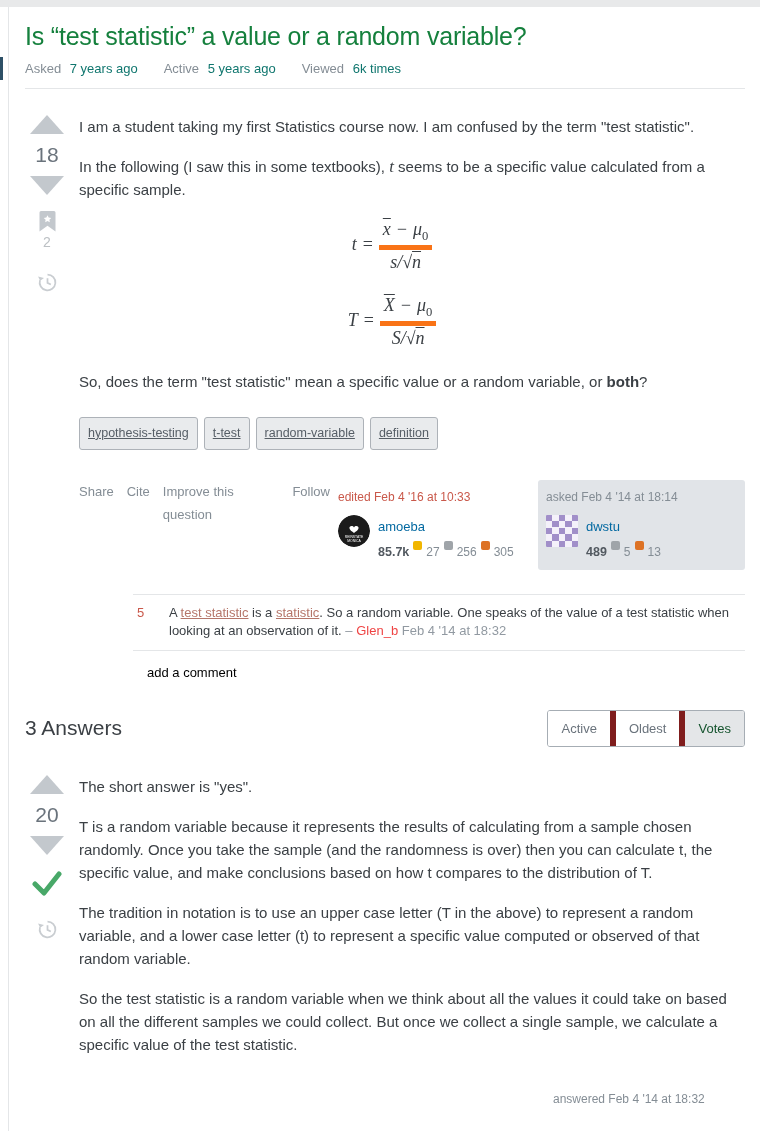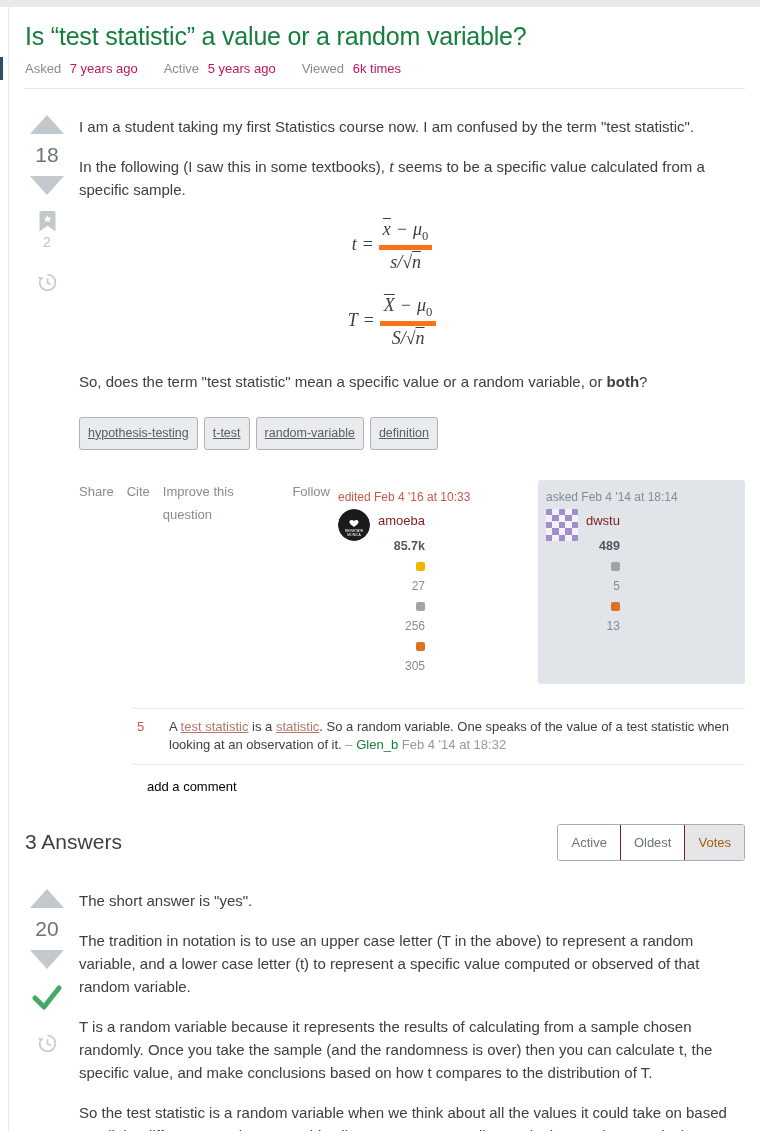--- a/index.html
+++ b/index.html
@@ -11,21 +11,21 @@
   .top-strip { height:7px; background:#e8e9ea; width:100%; }
   .left-line { position:absolute; left:8px; top:7px; bottom:0; width:1px; background:#e4e6e8; }
   .left-marker { position:absolute; left:0; top:57px; width:3px; height:23px; background:#2d5066; }
   .page { padding-left:25px; padding-right:15px; }
 
   
   .q-header { padding-top:15px; }
   .q-title { font-size:25px; font-weight:400; color:#15803d; letter-spacing:-.2px; }
   .q-stats { display:flex; gap:26px; margin-top:10px; padding-bottom:12px; border-bottom:1px solid #e4e6e8; font-size:13px; }
   .q-stats .lbl { color:#848d95; margin-right:5px; }
-  .q-stats .val { color:#be185d; }
+  .q-stats .val { color:#0f766e; }
 
   
   .post { display:flex; padding-top:26px; }
   .votecell { width:44px; display:flex; flex-direction:column; align-items:center; flex-shrink:0; }
   .postcell { flex:1; margin-left:10px; font-size:15px; line-height:23px; }
   .arrow-up { width:0; height:0; border-left:17px solid transparent; border-right:17px solid transparent; border-bottom:19px solid #c3c8cd; cursor:pointer; }
   .arrow-down { width:0; height:0; border-left:17px solid transparent; border-right:17px solid transparent; border-top:19px solid #c3c8cd; cursor:pointer; }
   .vote-count { font-size:21px; color:#6a737c; margin:9px 8px; }
   .bm-svg { margin-top:16px; cursor:pointer; }
   .bm-count { font-size:14px; color:#bcc0c4; margin-top:2px; }
@@ -52,51 +52,51 @@
   .tag { font-size:12.5px; color:#565e66; background:#e9ebed; border:1px solid #adb2b8;
          border-radius:3px; padding:4px 8px; cursor:pointer;text-decoration:underline; }
 
   
   .post-footer { display:flex; align-items:flex-start; margin-top:30px; }
   .action-links { display:flex; gap:13px; font-size:13px; color:#848d95; }
   .action-links a { color:#848d95; text-decoration:none; cursor:pointer; }
   .usercards { margin-left:auto; display:flex; gap:8px; }
   .usercard { width:200px; padding:6px 8px; border-radius:3px; font-size:12px; }
   .usercard.asked-bg { background:#e1e4e8; width:207px; }
-  .uc-action { color:#848d95; margin-bottom:0; }
+  .uc-action { color:#848d95; margin-bottom:6px; }
   .uc-action.link { color:#c9584a; cursor:pointer; }
   .uc-row { display:flex; gap:8px; }
   .uc-avatar { width:32px; height:32px; border-radius:1px; overflow:hidden; flex-shrink:0; cursor:pointer; }
   .uc-avatar.round { border-radius:50%; }
-  .uc-name { color:#7f1d1d; font-size:13px; margin-bottom:3px; cursor:pointer; }
-  .uc-rep { display:flex; align-items:flex-end; gap:4px; font-size:12px; color:#848d95;flex-direction:column; }
+  .uc-name { color:#0369a1; font-size:13px; margin-bottom:3px; cursor:pointer; }
+  .uc-rep { display:flex; align-items:flex-start; gap:4px; font-size:12px; color:#848d95; }
   .rep-num { font-weight:700; color:#525960; font-size:12.5px; }
   .badge { width:9px; height:9px; border-radius:2px; display:inline-block; }
   .badge.gold { background:#f1b600; }
   .badge.silver { background:#9fa4a9; }
   .badge.bronze { background:#dd7225; }
 
   
   .comments { margin-left:54px; margin-top:24px; }
   .comment-row { border-top:1px solid #e4e6e8; border-bottom:1px solid #e4e6e8;
                  display:flex; padding:9px 0 10px; font-size:13px; line-height:18px; }
   .c-score { width:22px; color:#c9584a; flex-shrink:0; text-align:left; padding-left:4px; }
   .c-body { flex:1; color:#3b4045; padding-left:14px; padding-right:8px; }
   .c-link { color:#b5766a; text-decoration:underline; cursor:pointer; }
-  .c-author { color:#15803d; cursor:pointer; }
+  .c-author { color:#ef4444; cursor:pointer; }
   .c-date { color:#9199a1; }
   .add-comment { color:#000000; font-size:13px; padding:10px 0 0 14px; cursor:pointer; }
 
   
   .answers-header { display:flex; align-items:center; margin-top:26px; }
   .answers-title { font-size:21px; font-weight:400; color:#3b4045; }
   .tabgroup { margin-left:auto; display:flex; border:1px solid #a6adb4; border-radius:3px; overflow:hidden; }
-  .tab { font-size:13px; color:#6a737c; background:#fff; padding:10px 13px; cursor:pointer; border-left:1px solid #7f1d1d; }
+  .tab { font-size:13px; color:#6a737c; background:#fff; padding:10px 13px; cursor:pointer; border-left:6px solid #7f1d1d; }
   .tab:first-child { border-left:none; }
-  .tab.selected { background:#e4e6e8; color:#a16207; }
+  .tab.selected { background:#e4e6e8; color:#14532d; }
 
   .answer-post { padding-top:28px; }
   .answer-footer { display:flex; align-items:flex-start; margin-top:26px; }
   a { text-decoration:none; }
 </style>
 </head>
 <body>
 
 <div class="top-strip"></div>
 <div class="left-line"></div>
@@ -263,22 +263,22 @@
       </svg>
       <svg class="hist-svg" width="21" height="21" viewBox="0 0 24 24">
         <path d="M12 3 a9 9 0 1 1 -8.6 6.4" fill="none" stroke="#c9cdd1" stroke-width="2"></path>
         <path d="M1.2 5.2 l2.4 4.8 4.4-3.2 z" fill="#c9cdd1"></path>
         <path d="M12 7 v5.4 l3.8 1.8" fill="none" stroke="#c9cdd1" stroke-width="2"></path>
       </svg>
     </div>
 
     <div class="postcell">
       <p><span>The short answer is "yes".</span></p>
+      <p><span>T is a random variable because it represents the results of calculating from a sample chosen randomly. Once you take the sample (and the randomness is over) then you can calculate t, the specific value, and make conclusions based on how t compares to the distribution of T.</span></p>
       <p><span>The tradition in notation is to use an upper case letter (T in the above) to represent a random variable, and a lower case letter (t) to represent a specific value computed or observed of that random variable.</span></p>
-      <p><span>T is a random variable because it represents the results of calculating from a sample chosen randomly. Once you take the sample (and the randomness is over) then you can calculate t, the specific value, and make conclusions based on how t compares to the distribution of T.</span></p>
       <p style=""><span>So the test statistic is a random variable when we think about all the values it could take on based on all the different samples we could collect. But once we collect a single sample, we calculate a specific value of the test statistic.</span></p>
 
       <div class="answer-footer">
 
         <div class="usercards">
           <div class="usercard">
             <div class="uc-action">answered Feb 4 '14 at 18:32</div>
 
           </div>
         </div>

